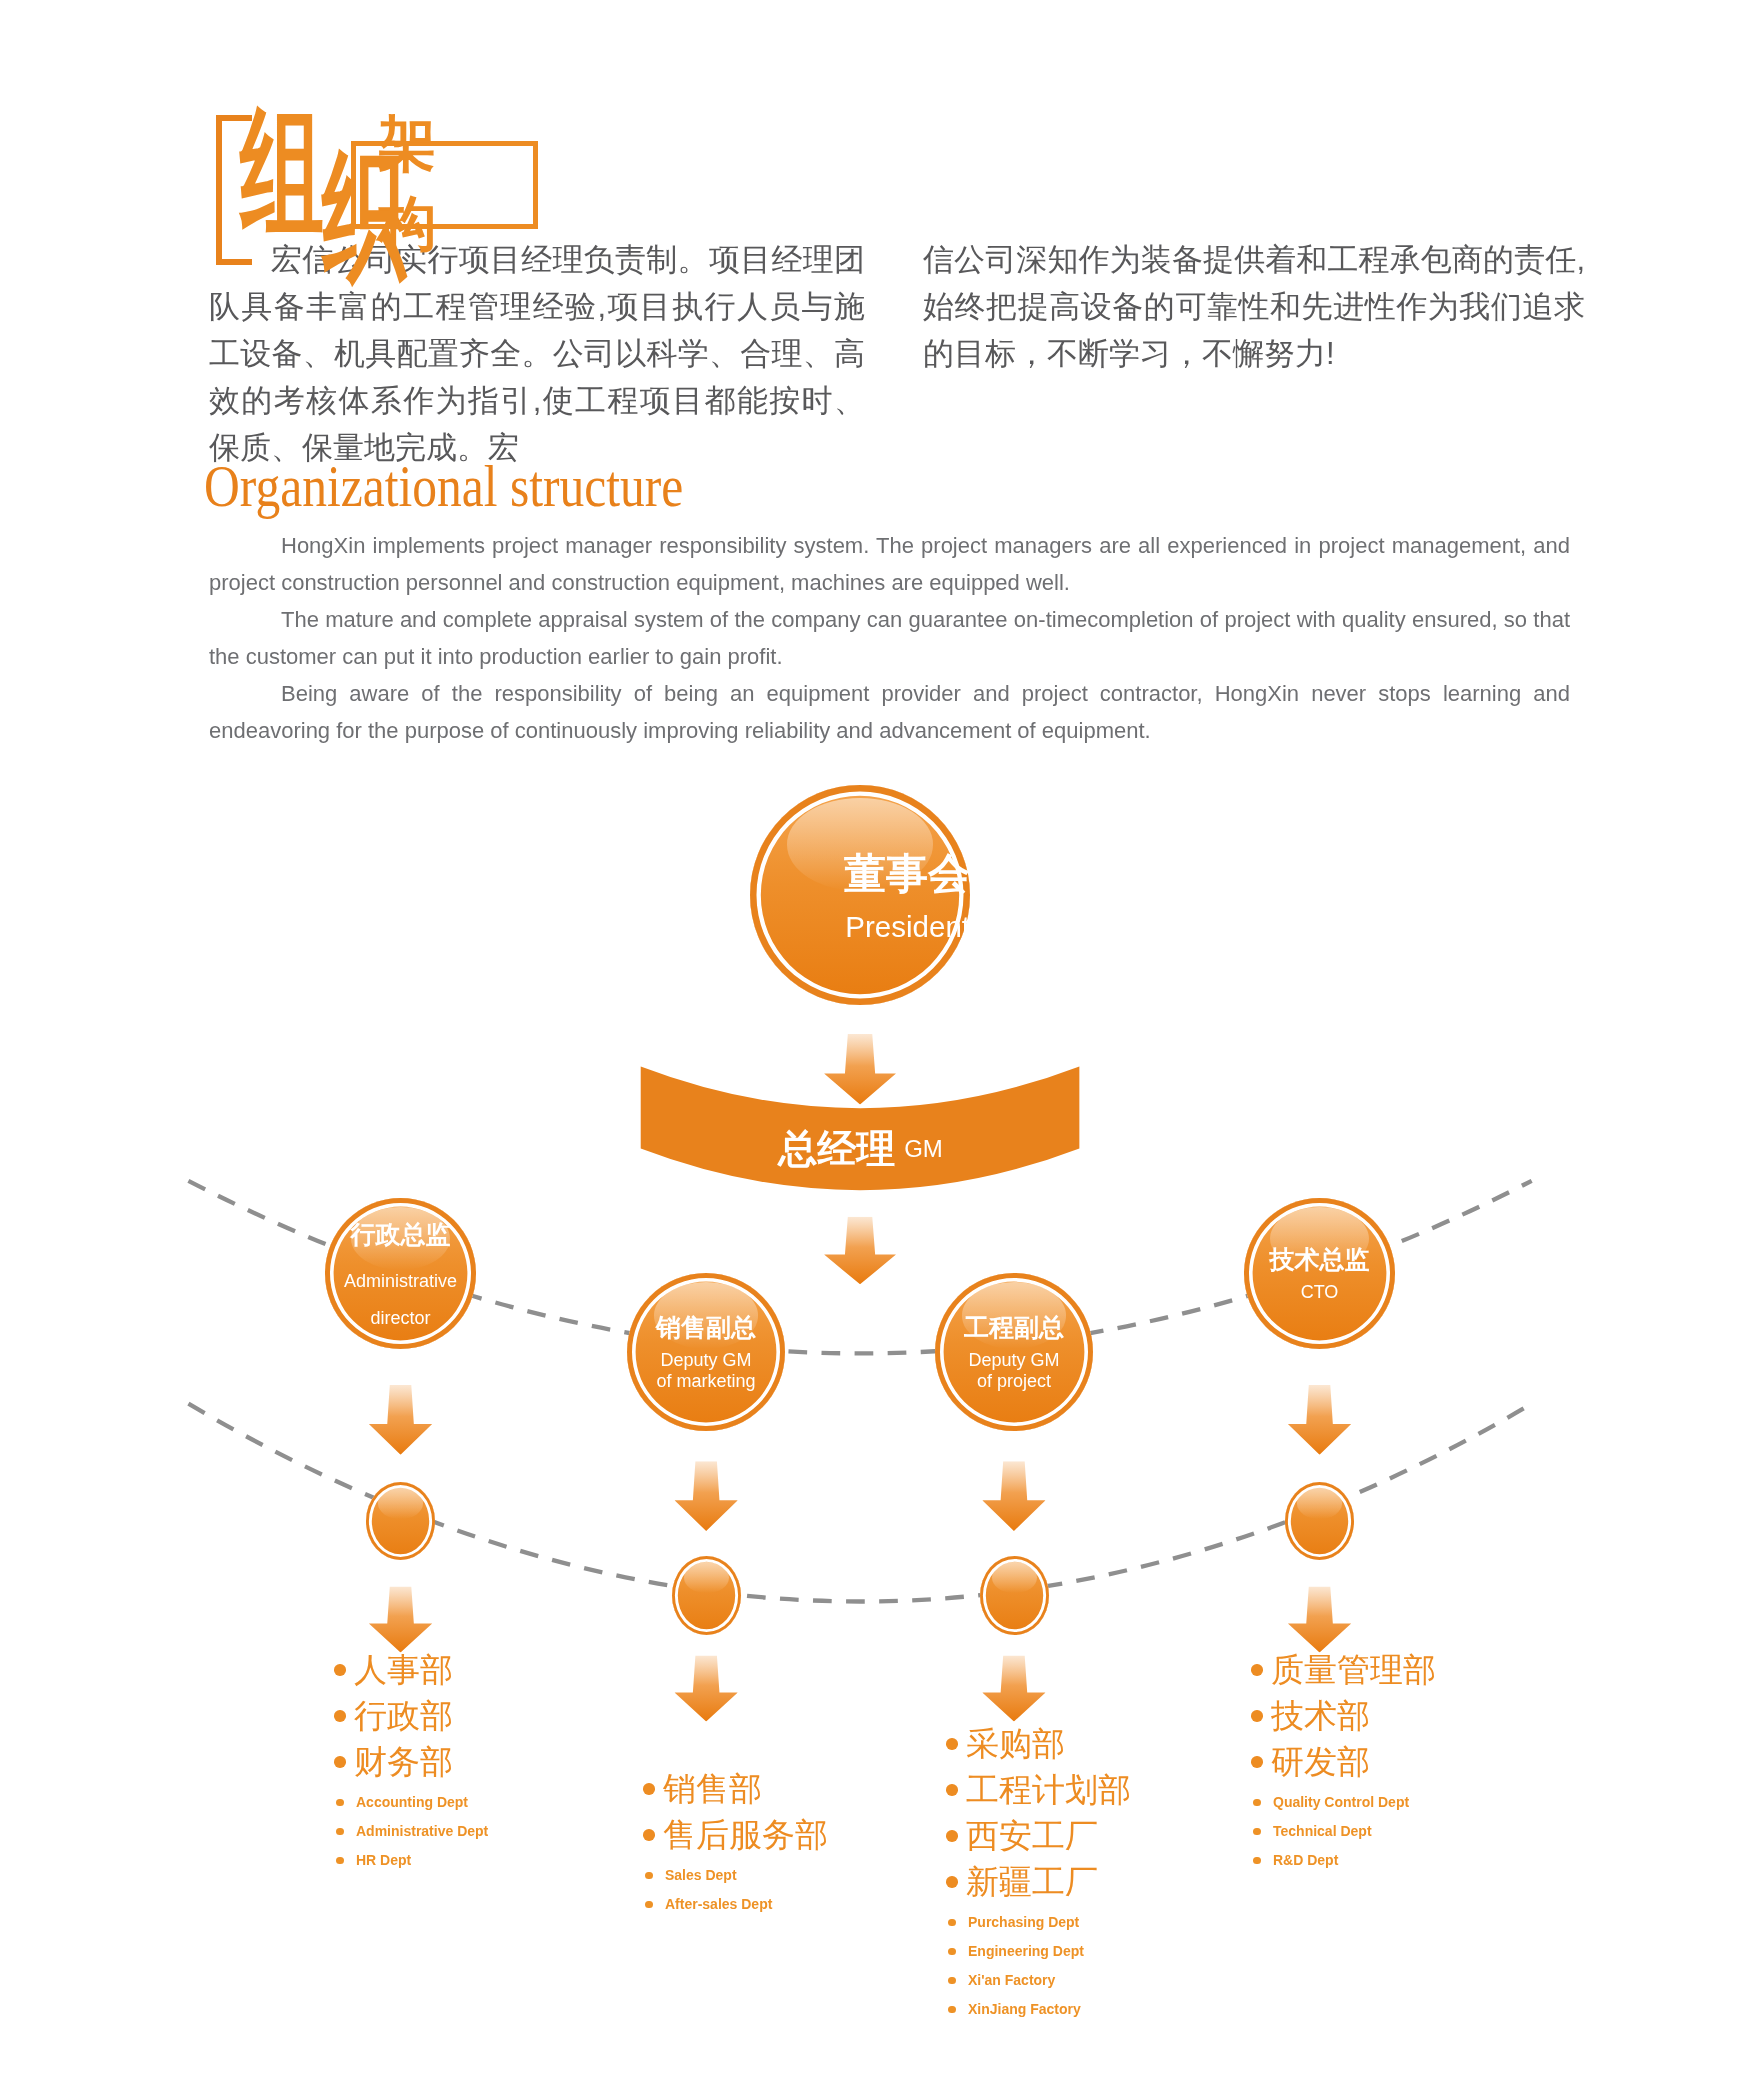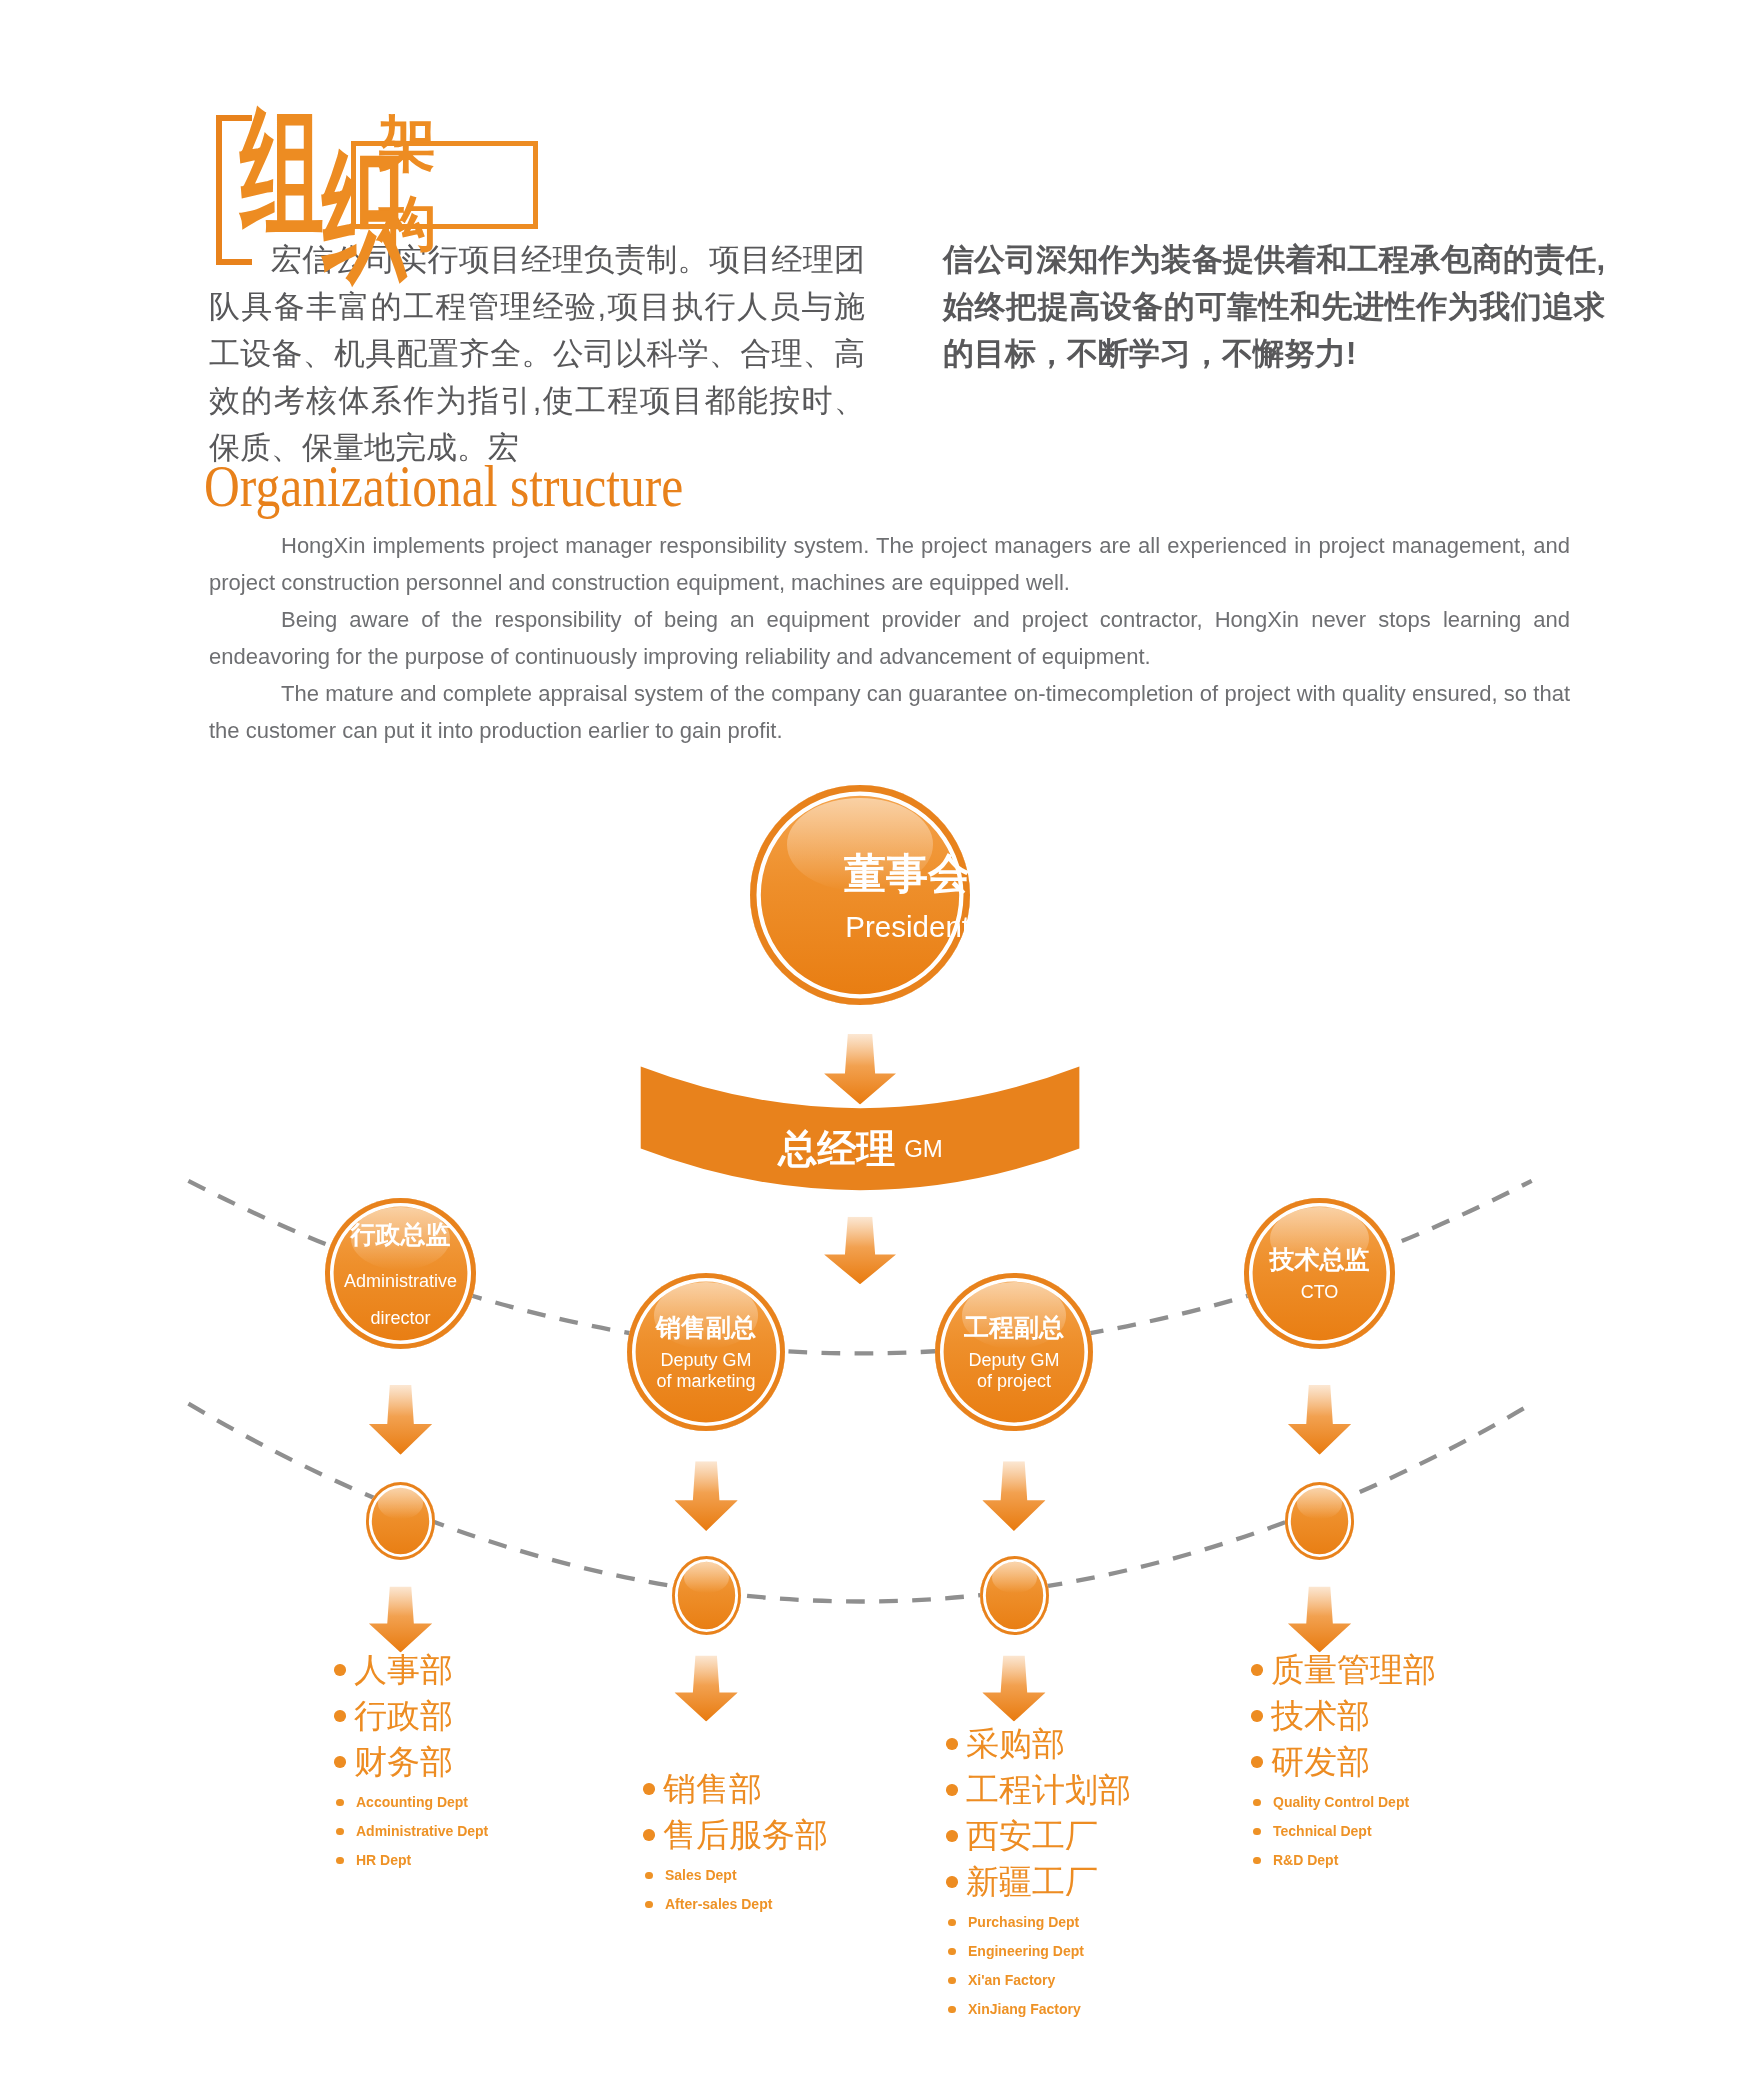--- a/index.html
+++ b/index.html
@@ -19,21 +19,21 @@
   .brush.zu{left:240px;top:103px;}
   .brush.zhi{left:322px;top:146px;}
   .logo-box{position:absolute;left:351px;top:141px;width:187px;height:88px;border:5px solid var(--orange-text);
     display:flex;align-items:center;justify-content:center;z-index:2;}
   .logo-box span{font-size:59px;font-weight:bold;color:var(--orange-text);letter-spacing:21.6px;margin-left:21.6px;}
 
   
   .cn-para{position:absolute;top:236px;font-size:31px;line-height:47px;color:var(--body-gray);
     text-align:justify;}
   .cn-left{left:209px;width:656px;text-indent:62px;}
-  .cn-right{left:943px;width:662px;font-weight:bold;}
+  .cn-right{left:923px;width:662px;}
 
   .heading{position:absolute;left:204px;top:452px;font-family:"Liberation Serif","DejaVu Serif",serif;
     font-size:59px;color:#E8811B;transform:scaleX(.84);transform-origin:0 0;white-space:nowrap;}
 
   .en-block{position:absolute;left:209px;top:527px;width:1361px;font-size:22px;line-height:37px;
     color:var(--en-gray);text-align:justify;}
   .en-block p{text-indent:72px;}
 
   
   .node{position:absolute;border-radius:50%;color:#fff;text-align:center;
@@ -98,22 +98,22 @@
       <span>架构</span>
     </div>
   </div>
 
   <div class="cn-para cn-left">宏信公司实行项目经理负责制。项目经理团队具备丰富的工程管理经验,项目执行人员与施工设备、机具配置齐全。公司以科学、合理、高效的考核体系作为指引,使工程项目都能按时、保质、保量地完成。宏</div>
   <div class="cn-para cn-right">信公司深知作为装备提供着和工程承包商的责任,始终把提高设备的可靠性和先进性作为我们追求的目标，不断学习，不懈努力!</div>
 
   <div class="heading">Organizational structure</div>
   <div class="en-block">
     <p>HongXin implements project manager responsibility system. The project managers are all experienced in project management, and project construction personnel and construction equipment, machines are equipped well.</p>
+    <p>The mature and complete appraisal system of the company can guarantee on-timecompletion of project with quality ensured, so that the customer can put it into production earlier to gain profit.</p>
     <p>Being aware of the responsibility of being an equipment provider and project contractor, HongXin never stops learning and endeavoring for the purpose of continuously improving reliability and advancement of equipment.</p>
-    <p>The mature and complete appraisal system of the company can guarantee on-timecompletion of project with quality ensured, so that the customer can put it into production earlier to gain profit.</p>
   </div>
 
   <svg class="chart-svg" viewBox="0 0 2435 2916">
     <defs>
       <linearGradient id="arrowGrad" x1="0" y1="0" x2="0" y2="1">
         <stop offset="0" stop-color="#FBE3CB" stop-opacity="0.85"></stop>
         <stop offset="0.45" stop-color="#F2A150"></stop>
         <stop offset="1" stop-color="#E87A0E"></stop>
       </linearGradient>
       <symbol id="arr" viewBox="0 0 100 100" preserveAspectRatio="none">

